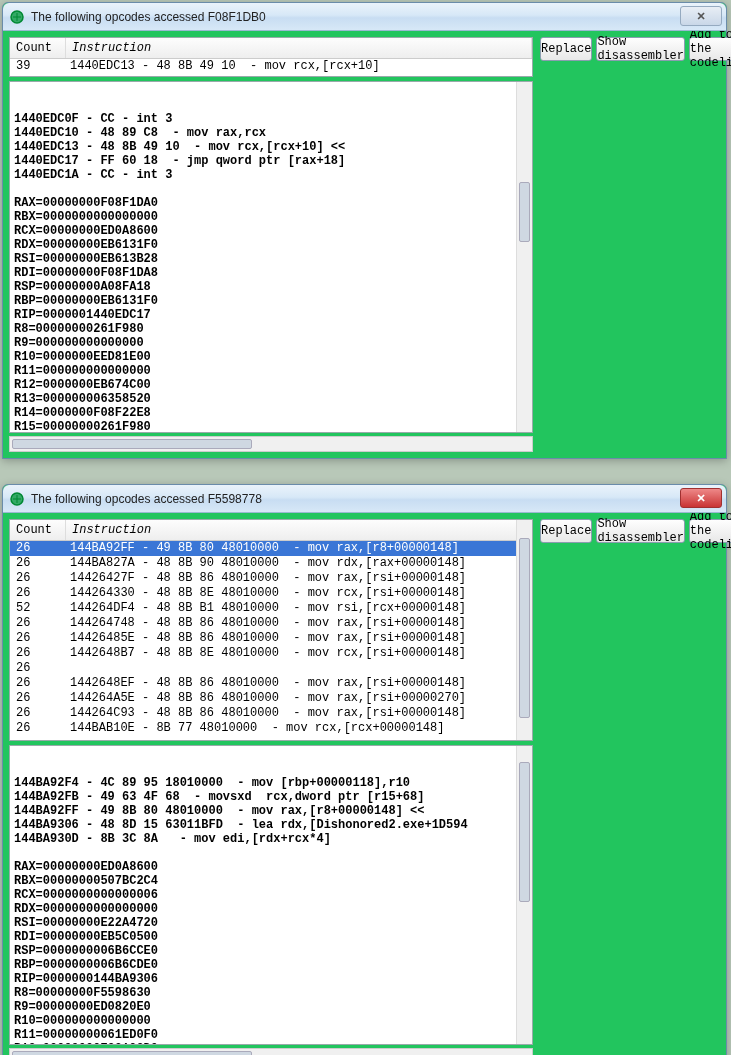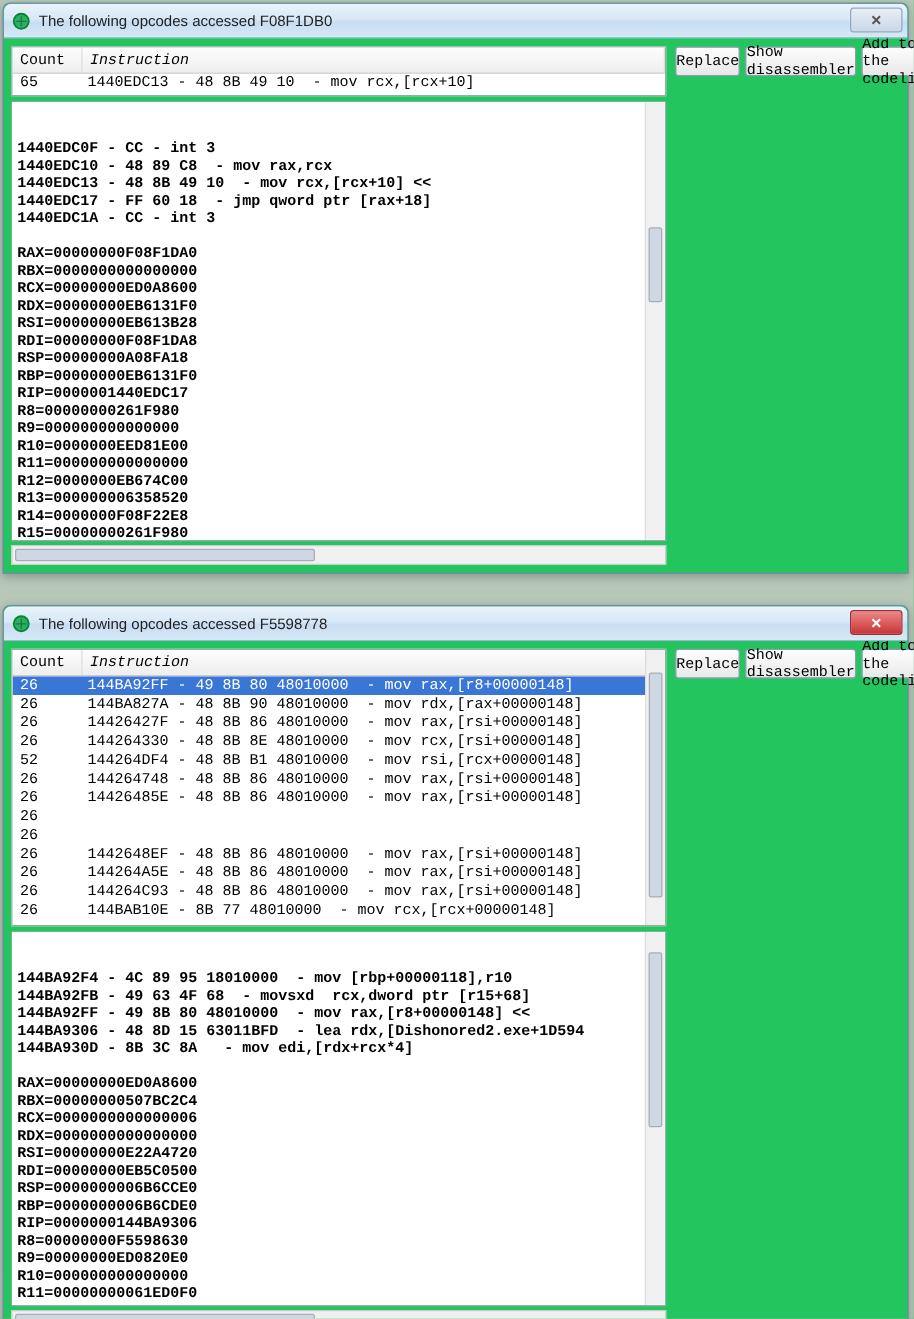--- a/index.html
+++ b/index.html
@@ -157,21 +157,21 @@
     <div class="close-btn close-grey">✕</div>
   </div>
   <div class="body">
     <div class="left-col">
       <div class="listbox" style="height:40px">
         <div class="list-header">
           <div class="col col-count">Count</div>
           <div class="col col-instr">Instruction</div>
         </div>
         <div class="list-rows" id="rows1">
-            <div class="row"><span class="cell-count">65</span><span class="cell-instr">1440EDC13 - 48 8B 49 10  - mov rcx,[rcx+10]</span></div>
+            <div class="row"><span class="cell-count">39</span><span class="cell-instr">1440EDC13 - 48 8B 49 10  - mov rcx,[rcx+10]</span></div>
           </div>
       </div>
       <div class="textarea" style="height:352px">
         <div id="disasm1">1440EDC0F - CC - int 3 
 1440EDC10 - 48 89 C8  - mov rax,rcx
 1440EDC13 - 48 8B 49 10  - mov rcx,[rcx+10] &lt;&lt;
 1440EDC17 - FF 60 18  - jmp qword ptr [rax+18]
 1440EDC1A - CC - int 3 
 
 RAX=00000000F08F1DA0
@@ -229,24 +229,24 @@
           <div class="col col-instr">Instruction</div>
         </div>
         <div class="list-rows" id="rows2">
             <div class="row selected"><span class="cell-count">26</span><span class="cell-instr">144BA92FF - 49 8B 80 48010000  - mov rax,[r8+00000148]</span></div>
             <div class="row"><span class="cell-count">26</span><span class="cell-instr">144BA827A - 48 8B 90 48010000  - mov rdx,[rax+00000148]</span></div>
             <div class="row"><span class="cell-count">26</span><span class="cell-instr">14426427F - 48 8B 86 48010000  - mov rax,[rsi+00000148]</span></div>
             <div class="row"><span class="cell-count">26</span><span class="cell-instr">144264330 - 48 8B 8E 48010000  - mov rcx,[rsi+00000148]</span></div>
             <div class="row"><span class="cell-count">52</span><span class="cell-instr">144264DF4 - 48 8B B1 48010000  - mov rsi,[rcx+00000148]</span></div>
             <div class="row"><span class="cell-count">26</span><span class="cell-instr">144264748 - 48 8B 86 48010000  - mov rax,[rsi+00000148]</span></div>
             <div class="row"><span class="cell-count">26</span><span class="cell-instr">14426485E - 48 8B 86 48010000  - mov rax,[rsi+00000148]</span></div>
-            <div class="row"><span class="cell-count">26</span></div>
+            <div class="row"><span class="cell-count">26</span><span class="cell-instr">1442648B7 - 48 8B 8E 48010000  - mov rcx,[rsi+00000148]</span></div>
             <div class="row"><span class="cell-count">26</span></div>
             <div class="row"><span class="cell-count">26</span><span class="cell-instr">1442648EF - 48 8B 86 48010000  - mov rax,[rsi+00000148]</span></div>
-            <div class="row"><span class="cell-count">26</span><span class="cell-instr">144264A5E - 48 8B 86 48010000  - mov rax,[rsi+00000148]</span></div>
+            <div class="row"><span class="cell-count">26</span><span class="cell-instr">144264A5E - 48 8B 86 48010000  - mov rax,[rsi+00000270]</span></div>
             <div class="row"><span class="cell-count">26</span><span class="cell-instr">144264C93 - 48 8B 86 48010000  - mov rax,[rsi+00000148]</span></div>
             <div class="row"><span class="cell-count">26</span><span class="cell-instr">144BAB10E - 8B 77 48010000  - mov rcx,[rcx+00000148]</span></div>
           </div>
         <div class="vscroll">
             <div class="thumb" style="top:18px;height:180px"></div>
           </div>
       </div>
       <div class="textarea" style="height:300px">
         <div id="disasm2">144BA92F4 - 4C 89 95 18010000  - mov [rbp+00000118],r10
 144BA92FB - 49 63 4F 68  - movsxd  rcx,dword ptr [r15+68]

